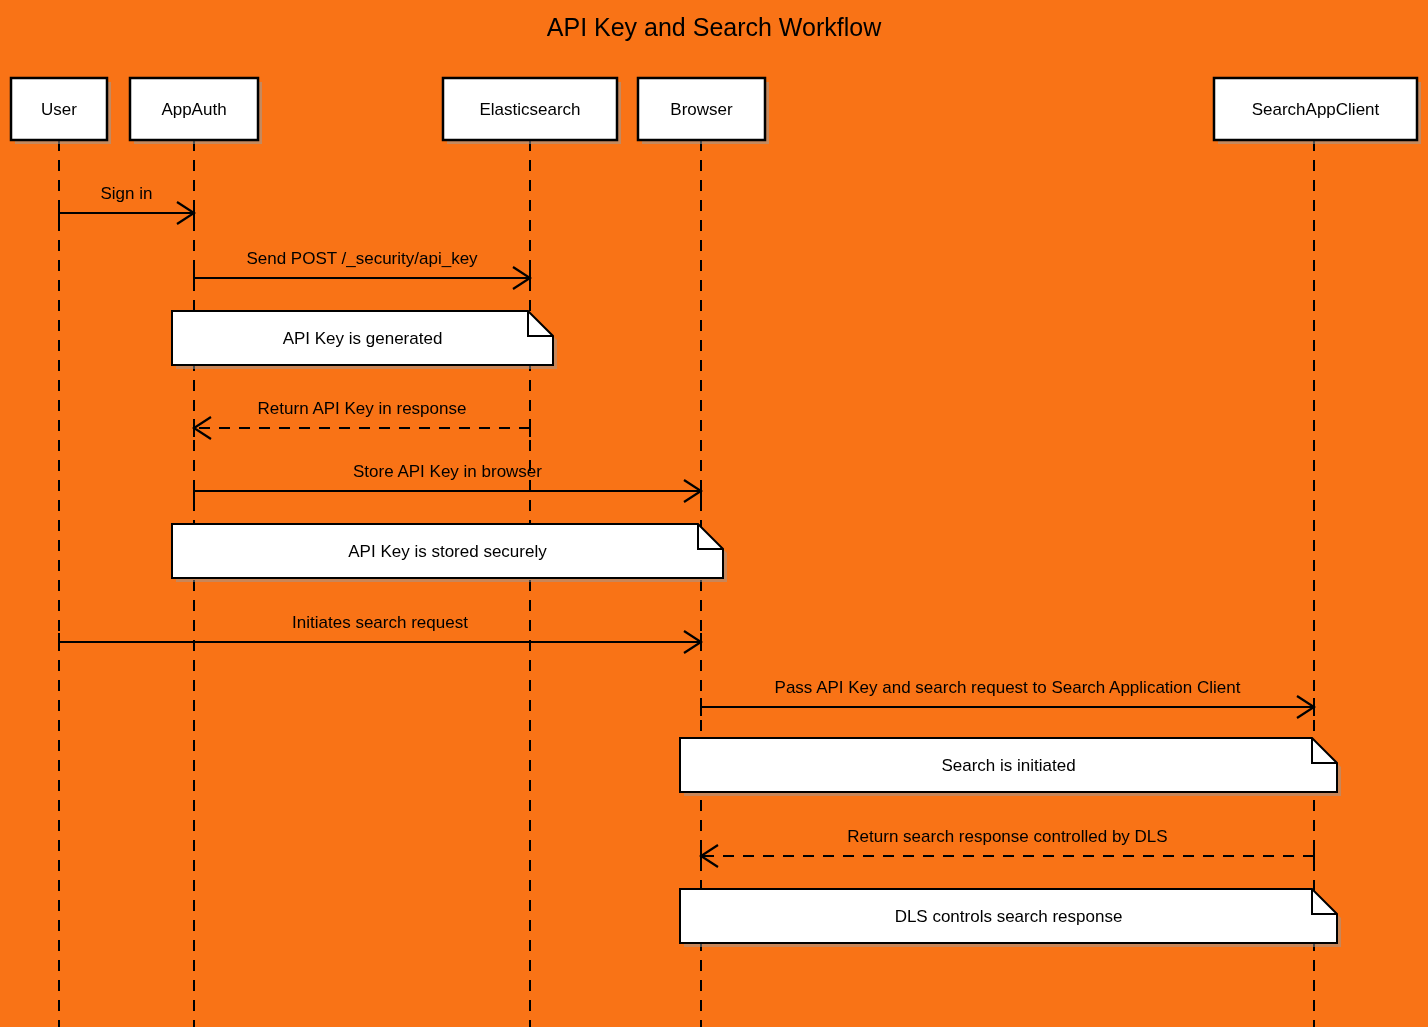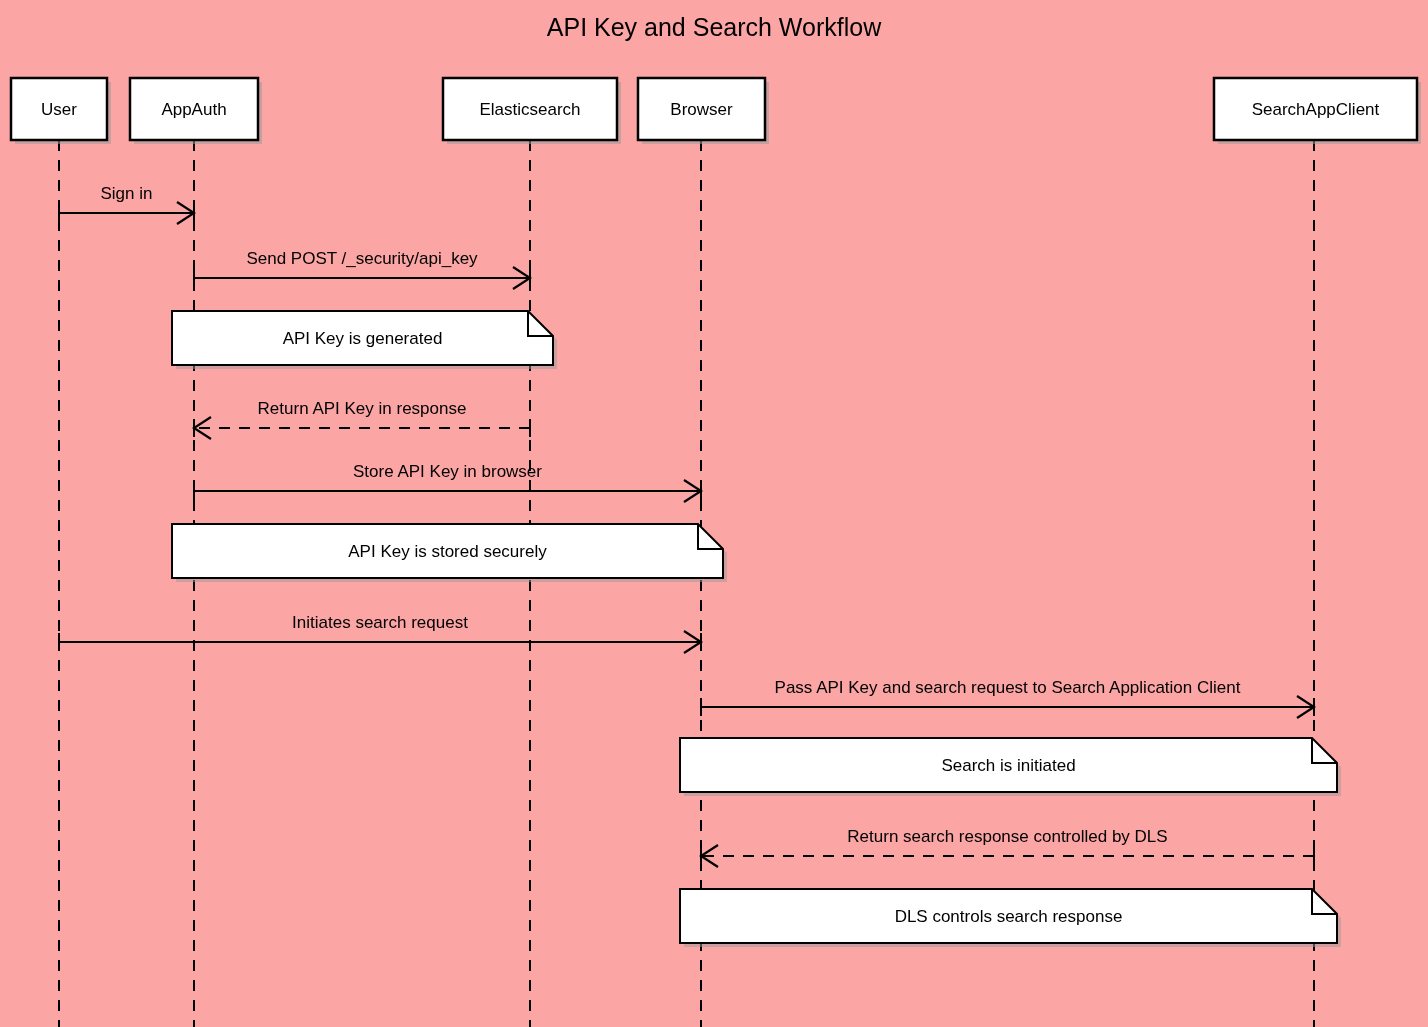--- a/index.html
+++ b/index.html
@@ -8,21 +8,21 @@
     background: #ffffff;
   }
   body {
     font-family: "Liberation Sans", "DejaVu Sans", sans-serif;
     color: #000000;
   }
   #canvas {
     position: relative;
     width: 1428px;
     height: 1027px;
-    background: #fca5a5;
+    background: #f97316;
     overflow: hidden;
   }
   #diagram-svg {
     position: absolute;
     left: 0;
     top: 0;
     width: 1428px;
     height: 1027px;
   }
   .title-text {

